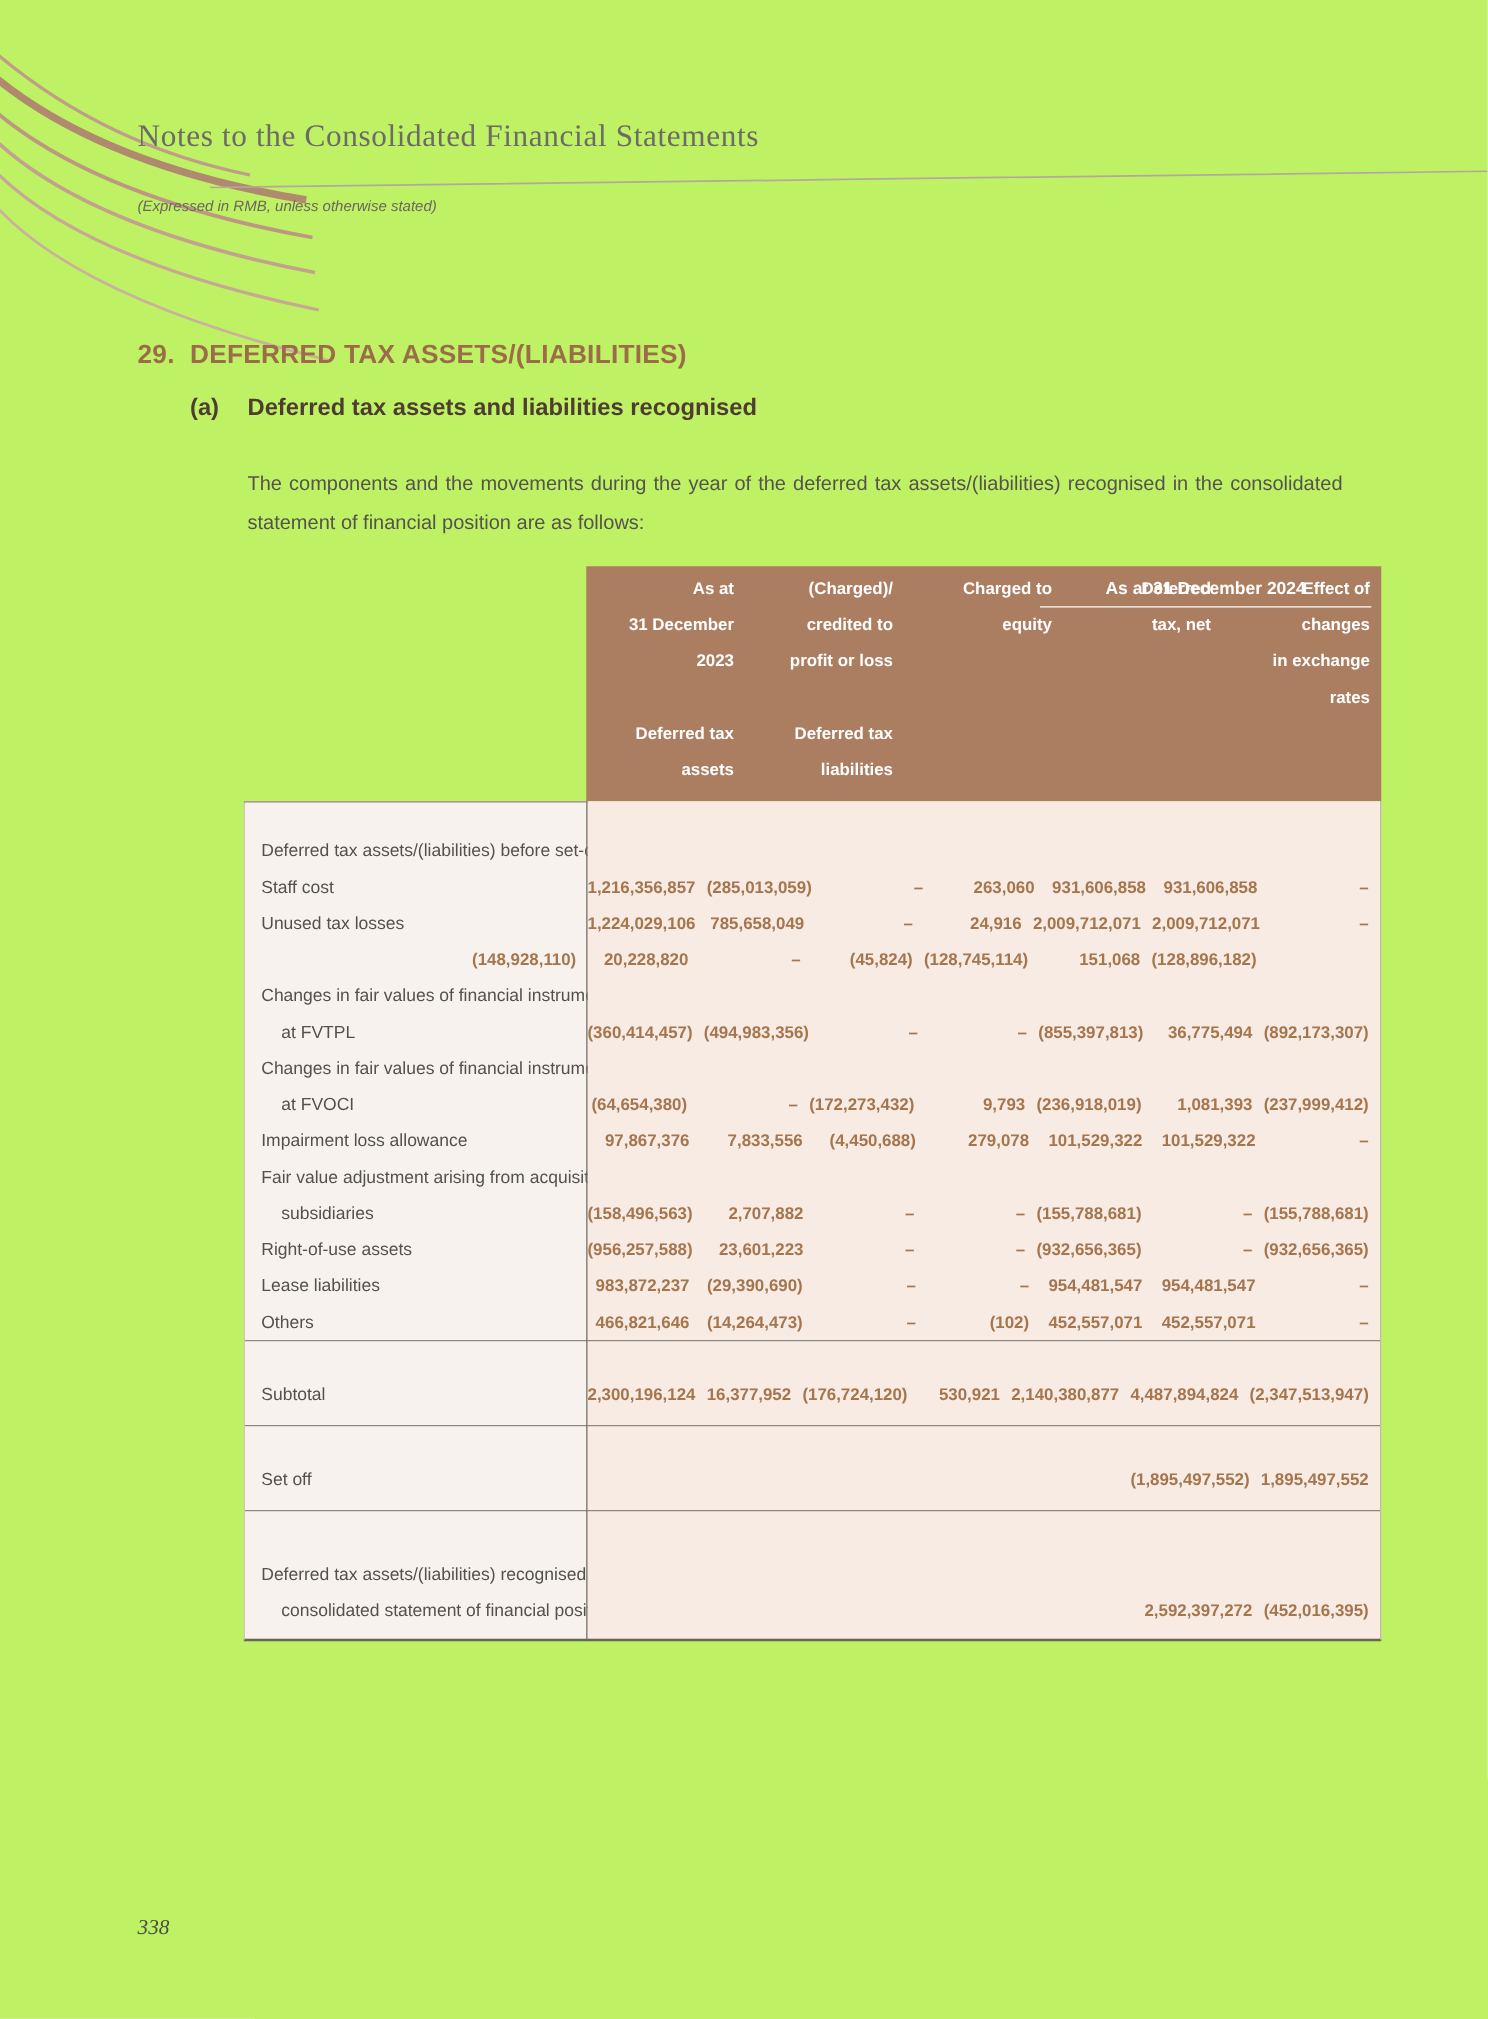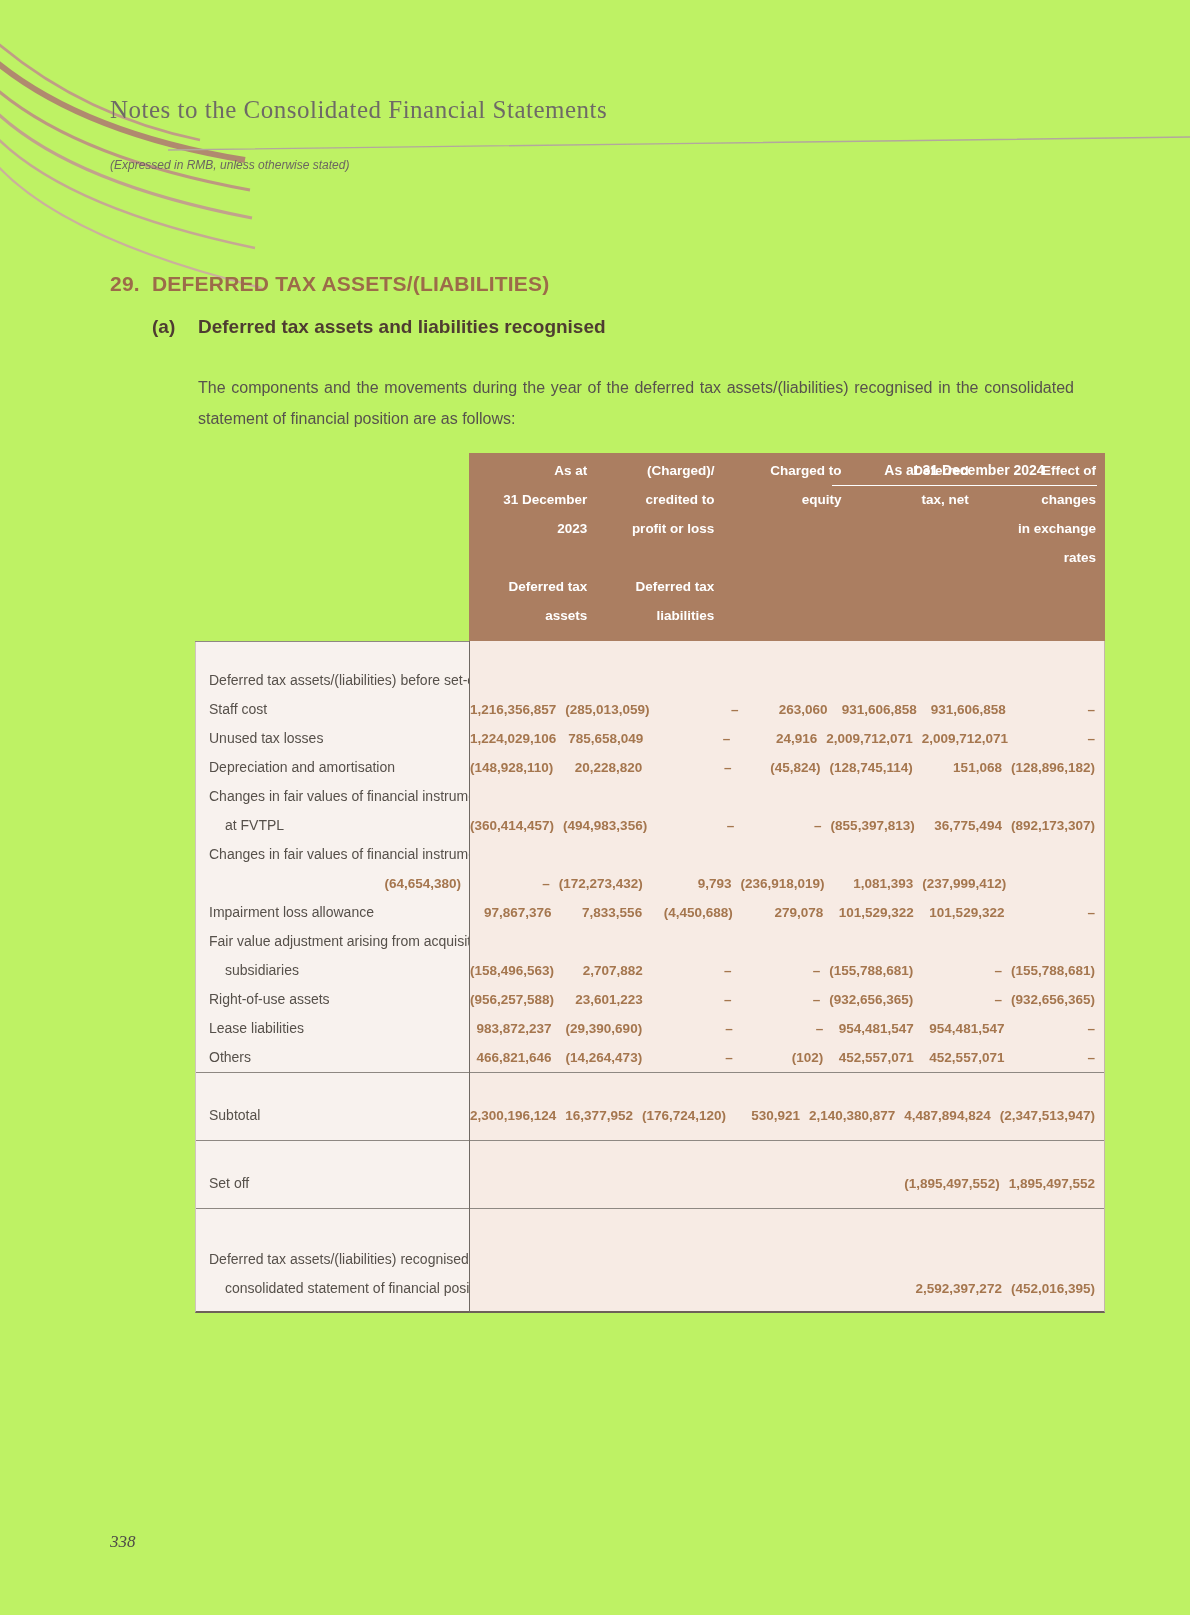--- a/index.html
+++ b/index.html
@@ -184,21 +184,20 @@
           <div class="cell label">Unused tax losses</div>
           <div class="cell num">1,224,029,106</div>
           <div class="cell num">785,658,049</div>
           <div class="cell num">–</div>
           <div class="cell num">24,916</div>
           <div class="cell num">2,009,712,071</div>
           <div class="cell num">2,009,712,071</div>
           <div class="cell num">–</div>
         </div>
         <div class="trow">
-          <div class="cell label">Depreciation and amortisation</div>
           <div class="cell num">(148,928,110)</div>
           <div class="cell num">20,228,820</div>
           <div class="cell num">–</div>
           <div class="cell num">(45,824)</div>
           <div class="cell num">(128,745,114)</div>
           <div class="cell num">151,068</div>
           <div class="cell num">(128,896,182)</div>
         </div>
         <div class="trow">
           <div class="cell label">Changes in fair values of financial instruments</div>
@@ -224,20 +223,21 @@
           <div class="cell label">Changes in fair values of financial instruments</div>
           <div class="cell num"></div>
           <div class="cell num"></div>
           <div class="cell num"></div>
           <div class="cell num"></div>
           <div class="cell num"></div>
           <div class="cell num"></div>
           <div class="cell num"></div>
         </div>
         <div class="trow">
+          <div class="cell label ind">at FVOCI</div>
           <div class="cell num">(64,654,380)</div>
           <div class="cell num">–</div>
           <div class="cell num">(172,273,432)</div>
           <div class="cell num">9,793</div>
           <div class="cell num">(236,918,019)</div>
           <div class="cell num">1,081,393</div>
           <div class="cell num">(237,999,412)</div>
         </div>
         <div class="trow">
           <div class="cell label">Impairment loss allowance</div>

